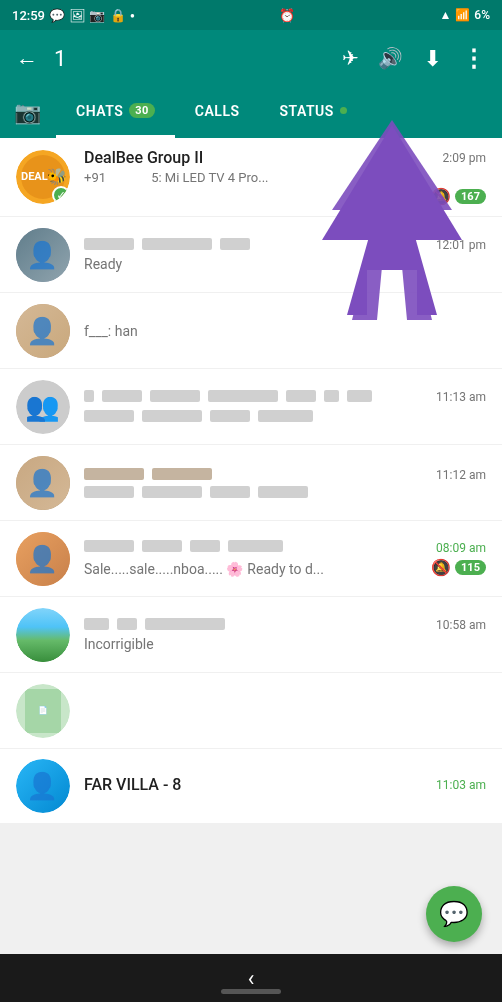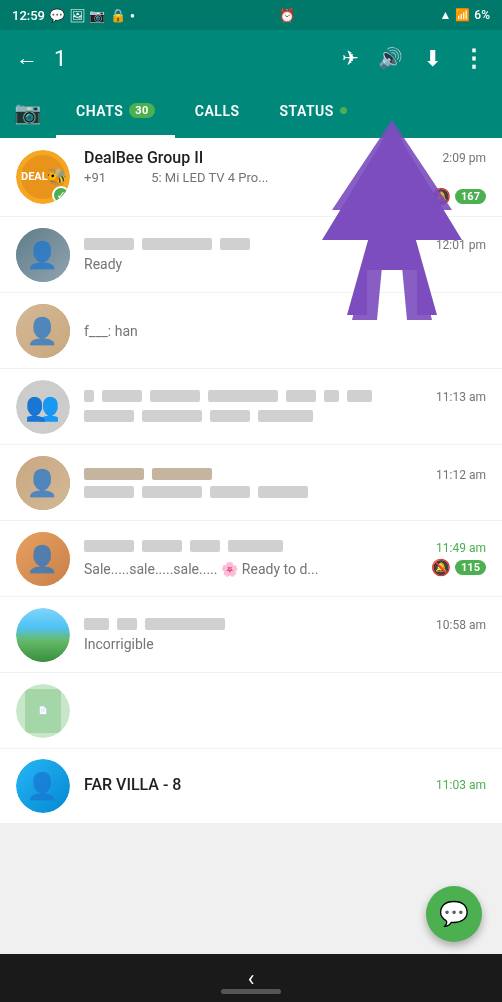--- a/index.html
+++ b/index.html
@@ -420,24 +420,24 @@
       </div>
     </div>
     <div class="chat-content">
       <div class="chat-header">
         <div class="blur-name-row">
           <span class="blur-block" style="width:50px;"></span>
           <span class="blur-block" style="width:40px;"></span>
           <span class="blur-block" style="width:30px;"></span>
           <span class="blur-block" style="width:55px;"></span>
         </div>
-        <span class="chat-time green">11:49 am</span>
-      </div>
-      <div class="chat-preview">
-        <span class="chat-preview-text">Sale.....sale.....sale..... 🌸 Ready to d...</span>
+        <span class="chat-time green">08:09 am</span>
+      </div>
+      <div class="chat-preview">
+        <span class="chat-preview-text">Sale.....sale.....nboa..... 🌸 Ready to d...</span>
         <div class="chat-preview-icons">
           <span class="mute-icon">🔕</span>
           <span class="unread-badge">115</span>
         </div>
       </div>
     </div>
   </div>
 
   <div class="chat-item">
     <div class="avatar">

